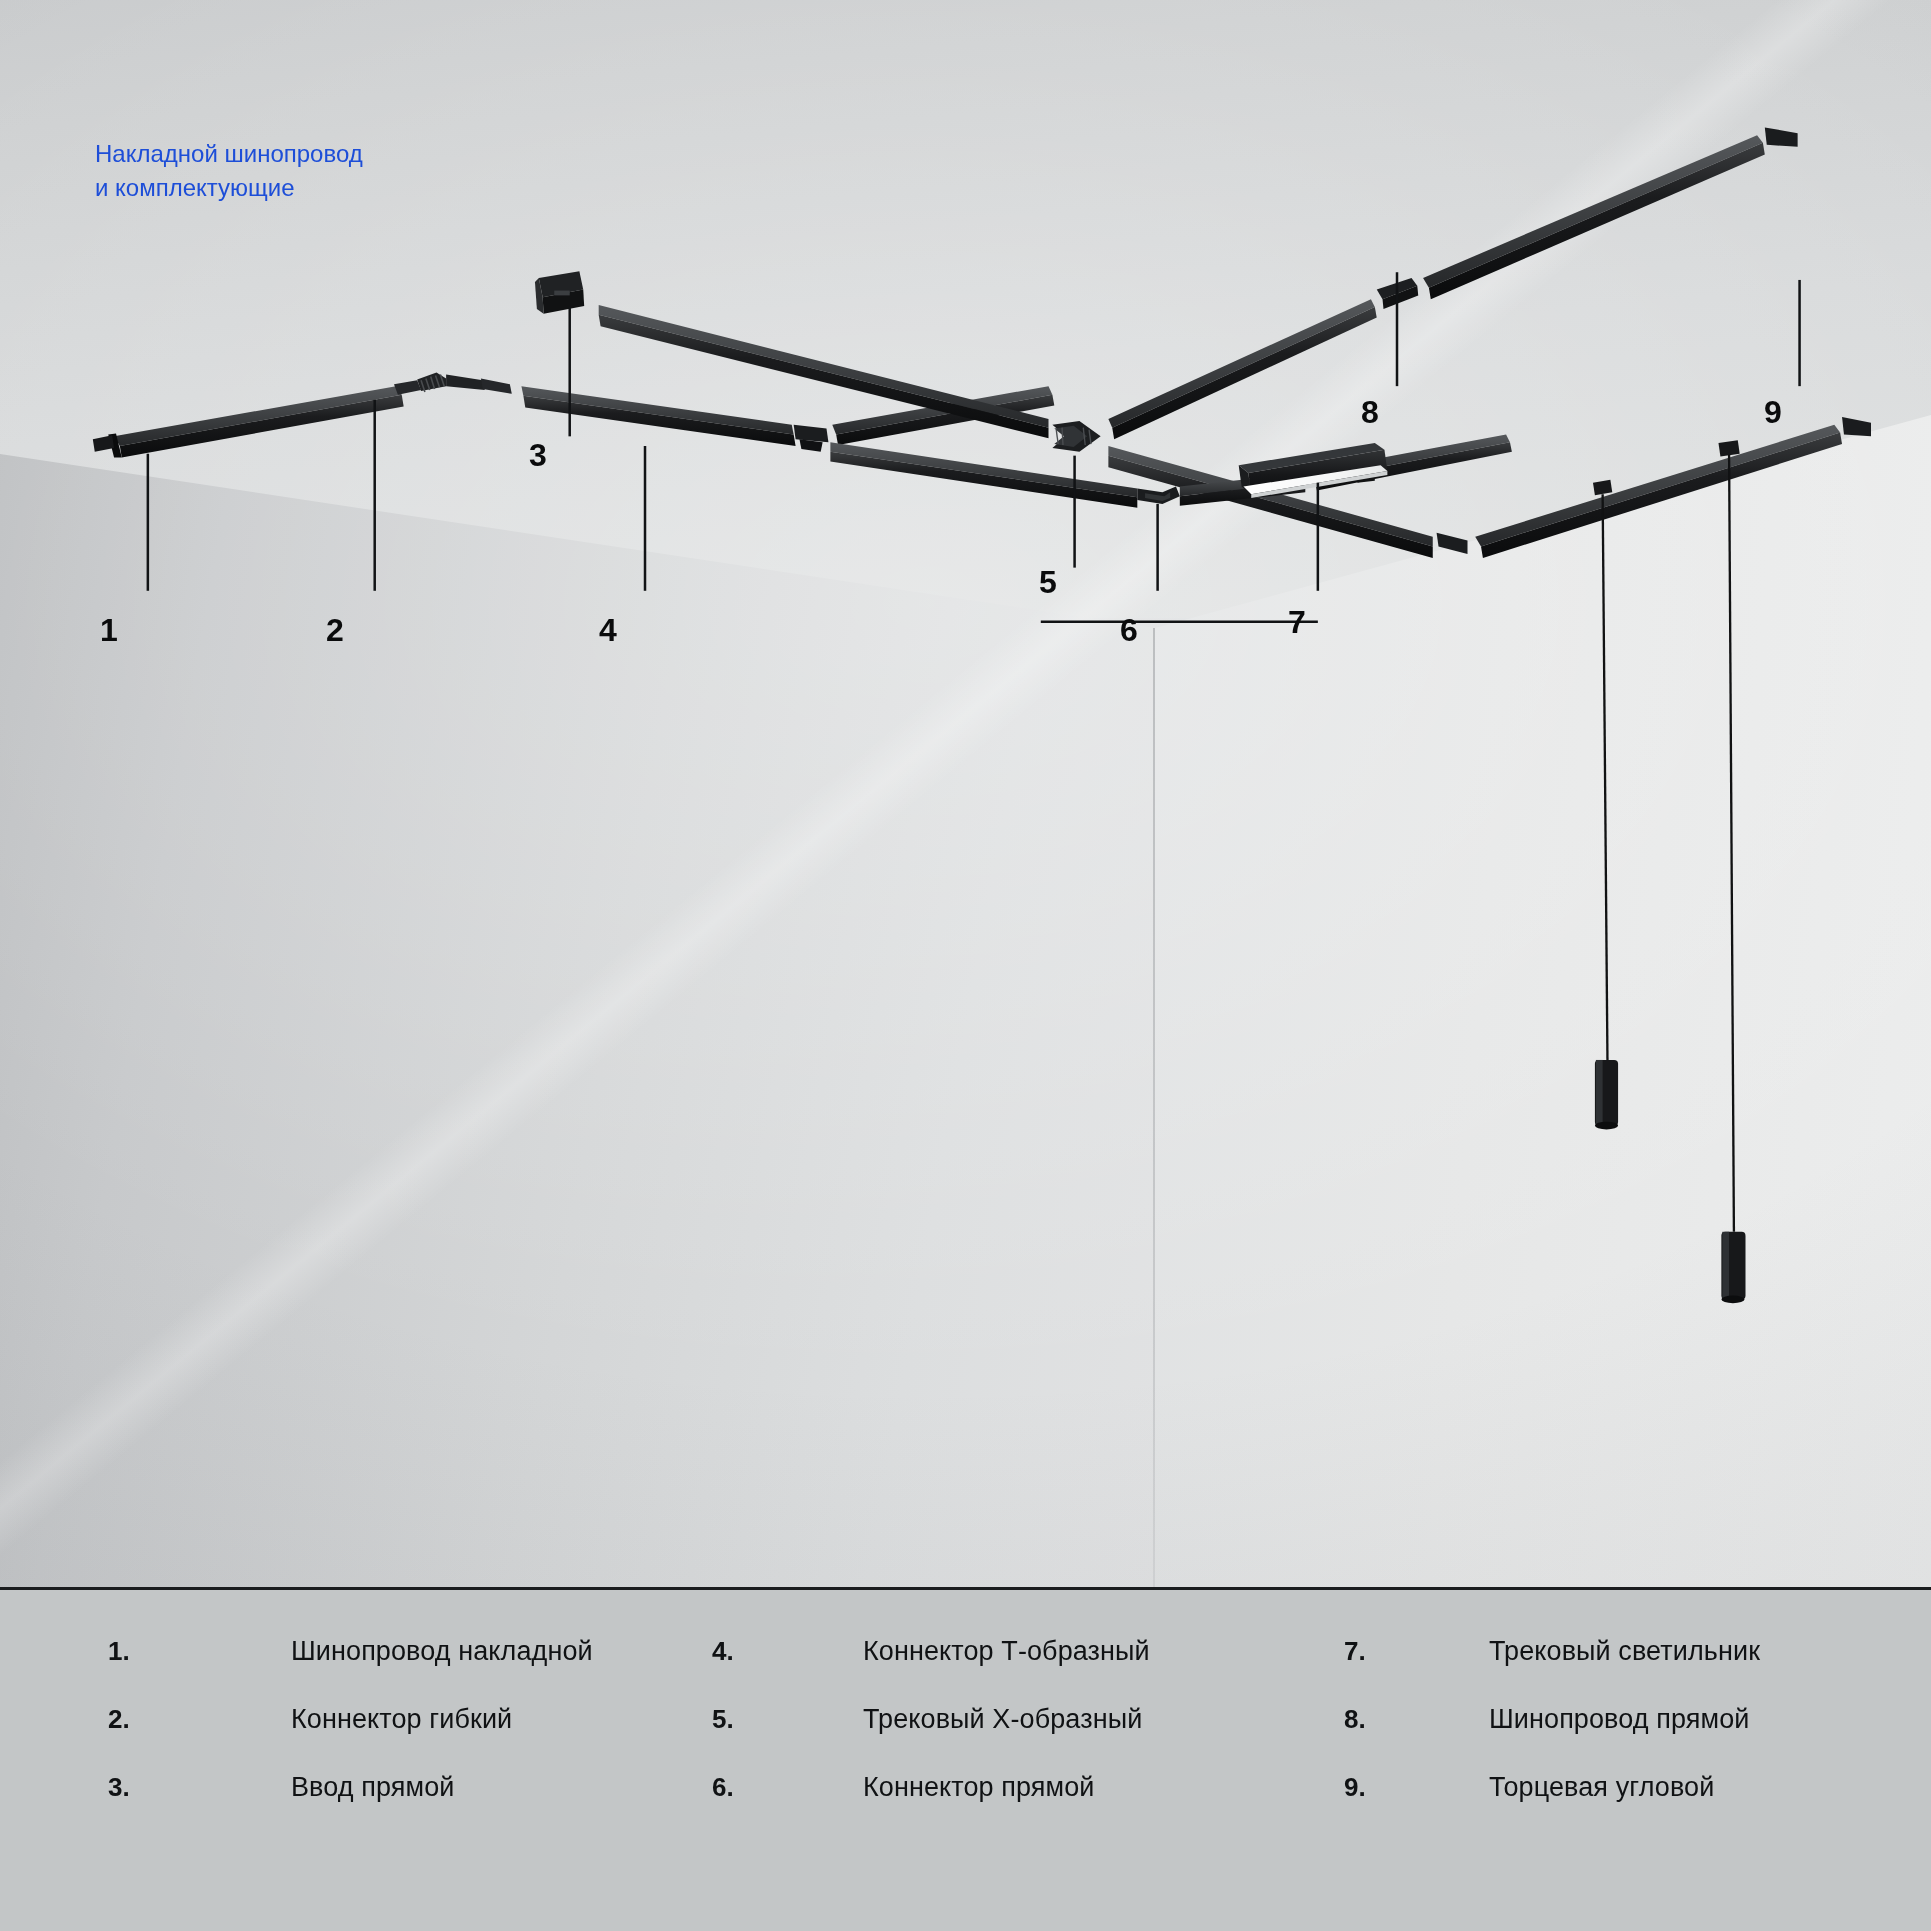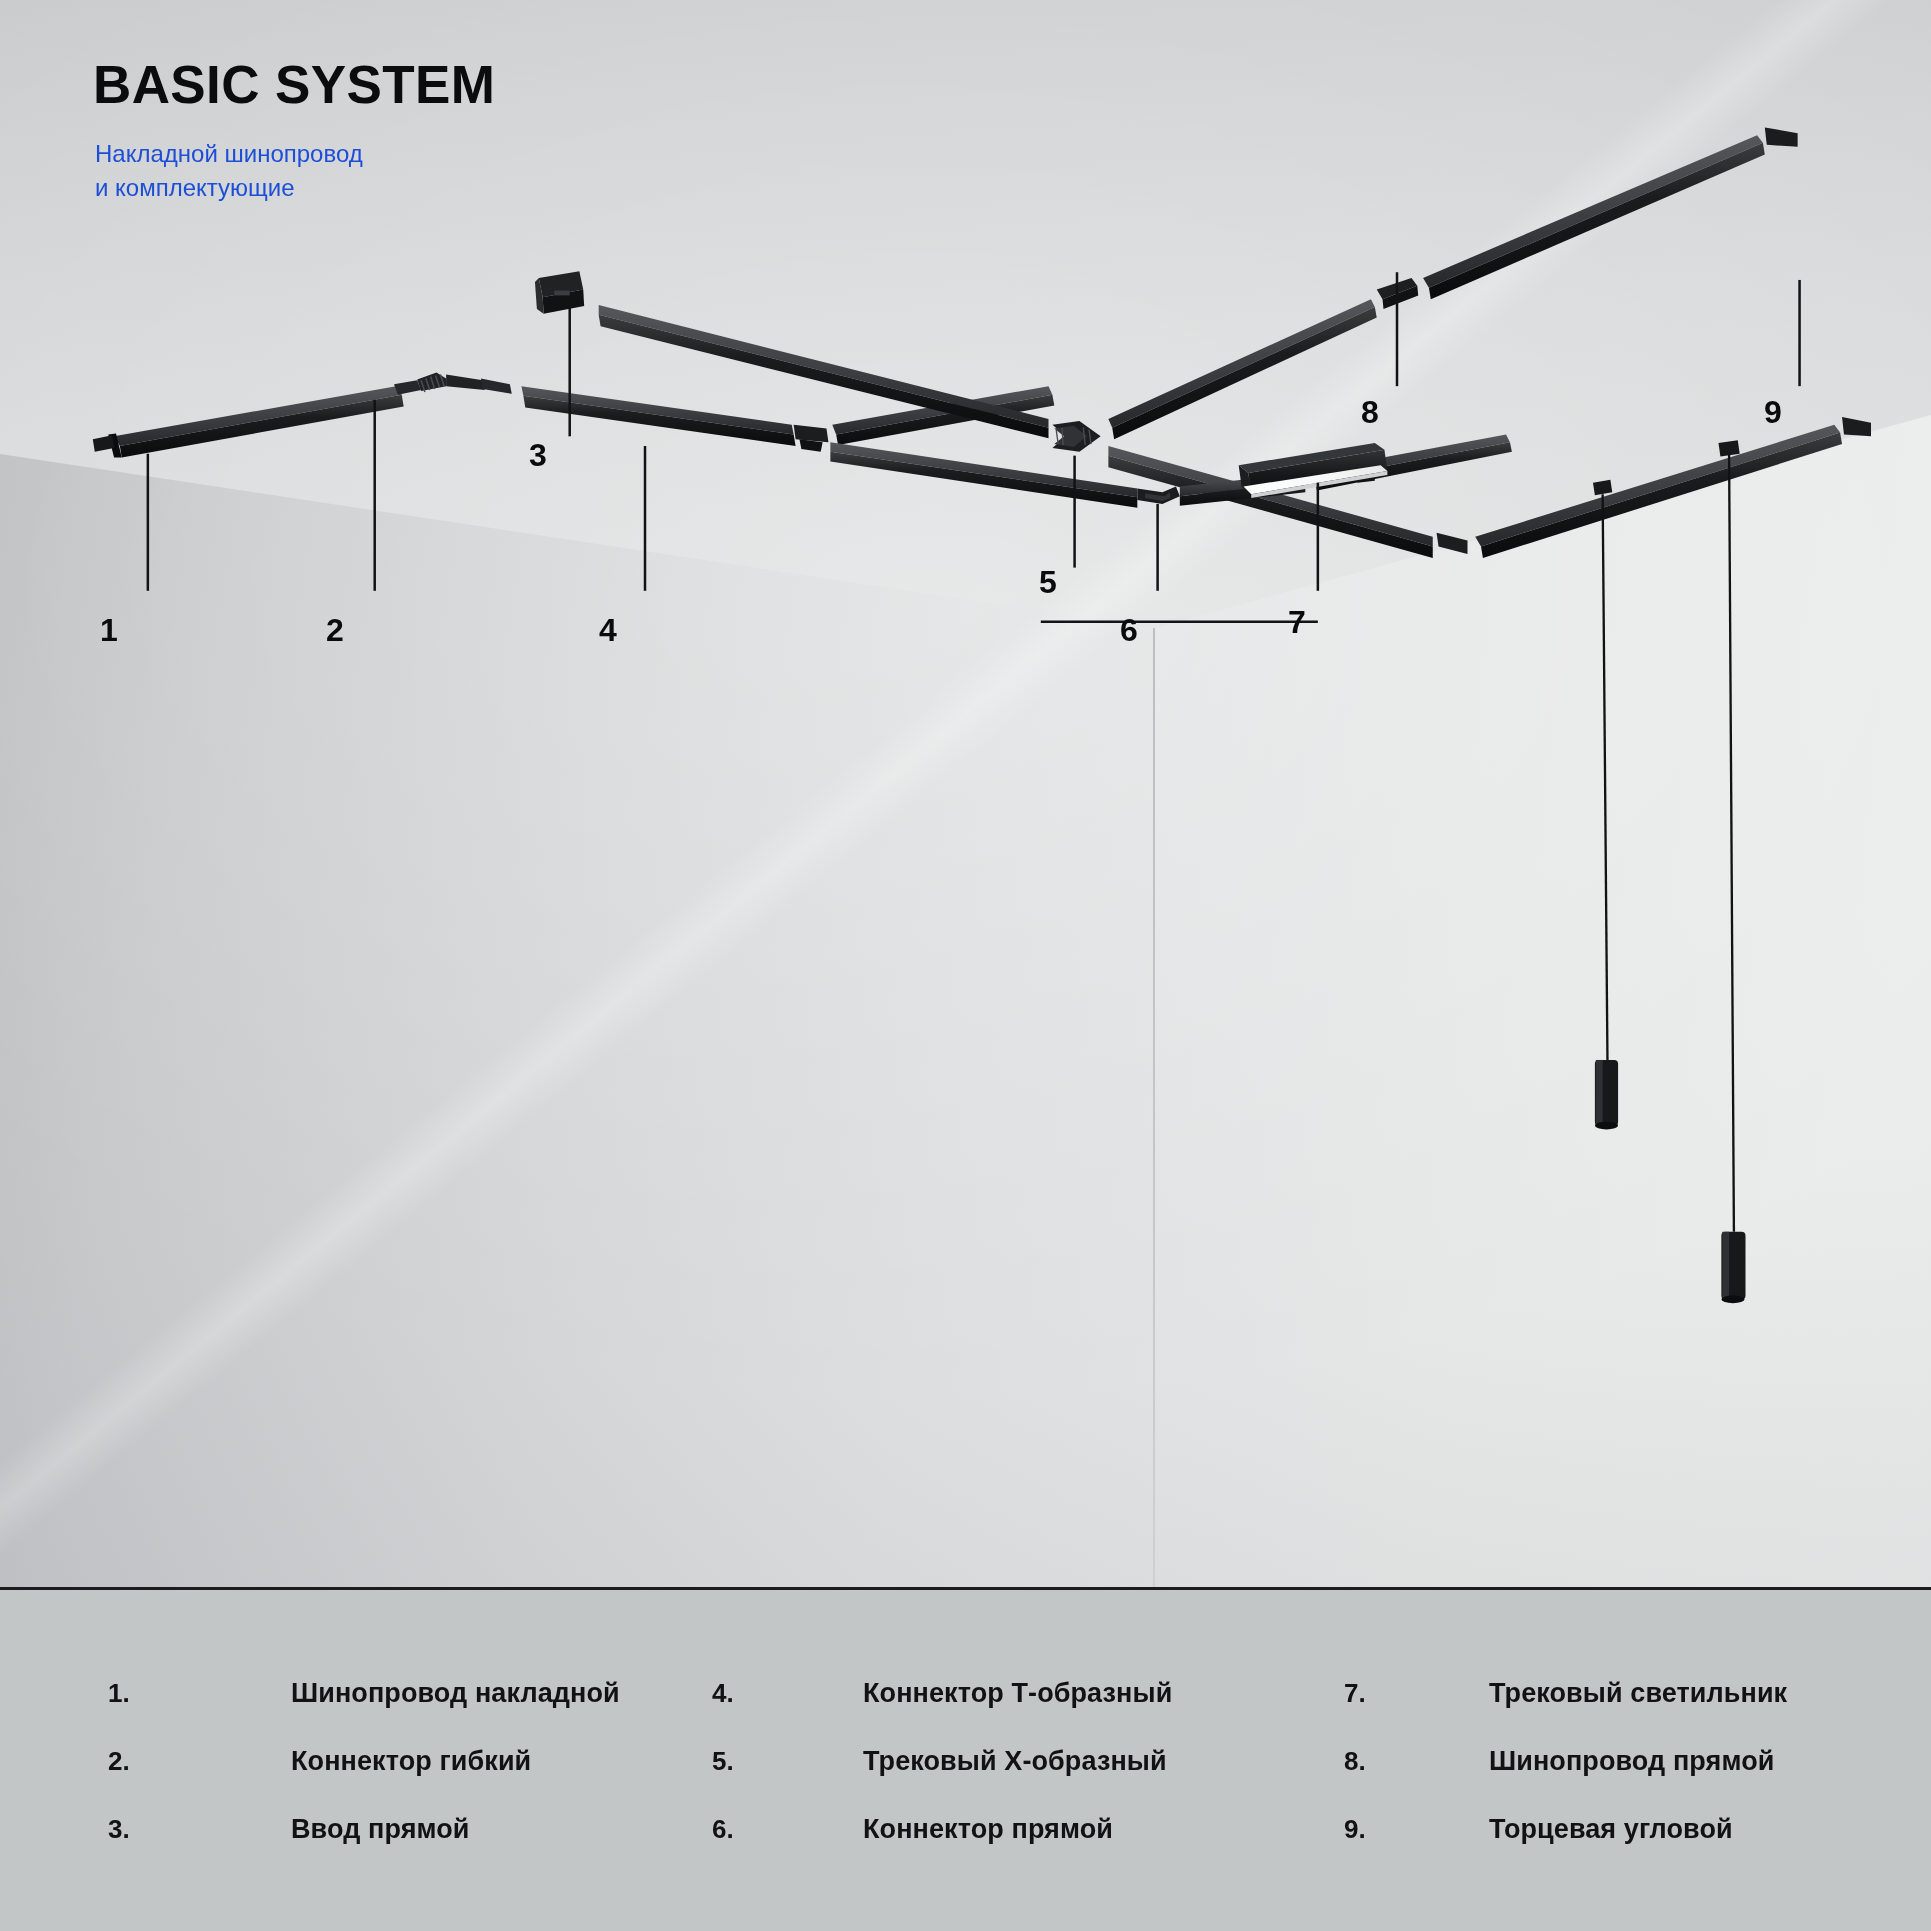--- a/index.html
+++ b/index.html
@@ -89,21 +89,21 @@
     display:grid;grid-template-columns:637px 637px 657px;
     align-content:start;
     padding-top:46px;box-sizing:border-box;
   }
   .lcol{padding-left:0;}
   .lrow{display:flex;align-items:baseline;height:68px;}
   .lnum{
     font-size:26px;font-weight:bold;color:#101214;
     width:75px;text-align:left;flex:0 0 auto;
   }
-  .ltxt{font-size:27px;font-weight:bold;color:#101214;letter-spacing:0.1px;margin-top:42px;}
+  .ltxt{font-size:27px;font-weight:normal;color:#101214;letter-spacing:0.1px;}
   .col1 .lnum{padding-left:108px;width:183px;}
   .col2 .lnum{padding-left:75px;width:151px;}
   .col3 .lnum{padding-left:70px;width:145px;}
 </style>
 </head>
 <body>
 
 <div id="page">
 
   <div class="scene">
@@ -304,21 +304,20 @@
     <div class="cnum" style="left:326px;top:614px">2</div>
     <div class="cnum" style="left:529px;top:439px">3</div>
     <div class="cnum" style="left:599px;top:614px">4</div>
     <div class="cnum" style="left:1039px;top:566px">5</div>
     <div class="cnum" style="left:1120px;top:614px">6</div>
     <div class="cnum" style="left:1288px;top:606px">7</div>
     <div class="cnum" style="left:1361px;top:396px">8</div>
     <div class="cnum" style="left:1764px;top:396px">9</div>
   </div>
 
-  <div class="title">BASIC SYSTEM</div>
   <div class="subtitle">
     <div>Накладной шинопровод</div>
     <div>и комплектующие</div>
   </div>
 
   <div class="divider"></div>
 
   <div class="legend">
     <div class="legend-grid">
 

